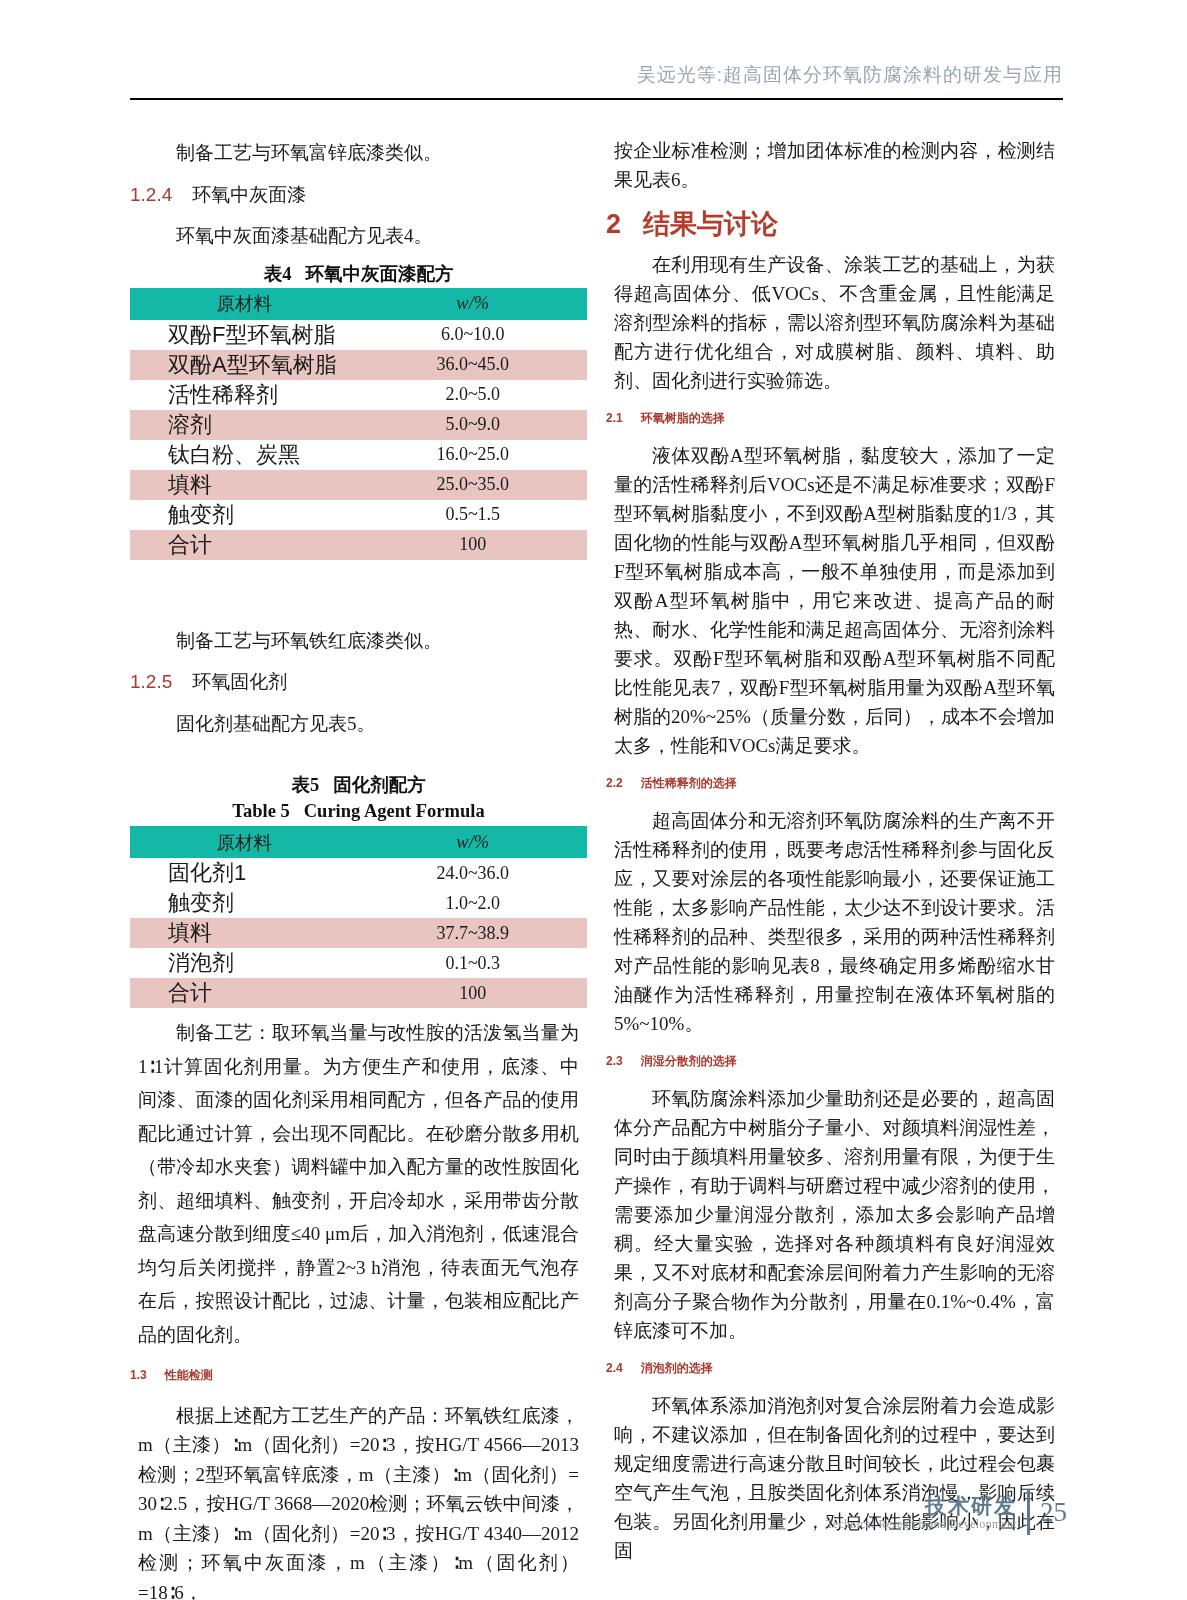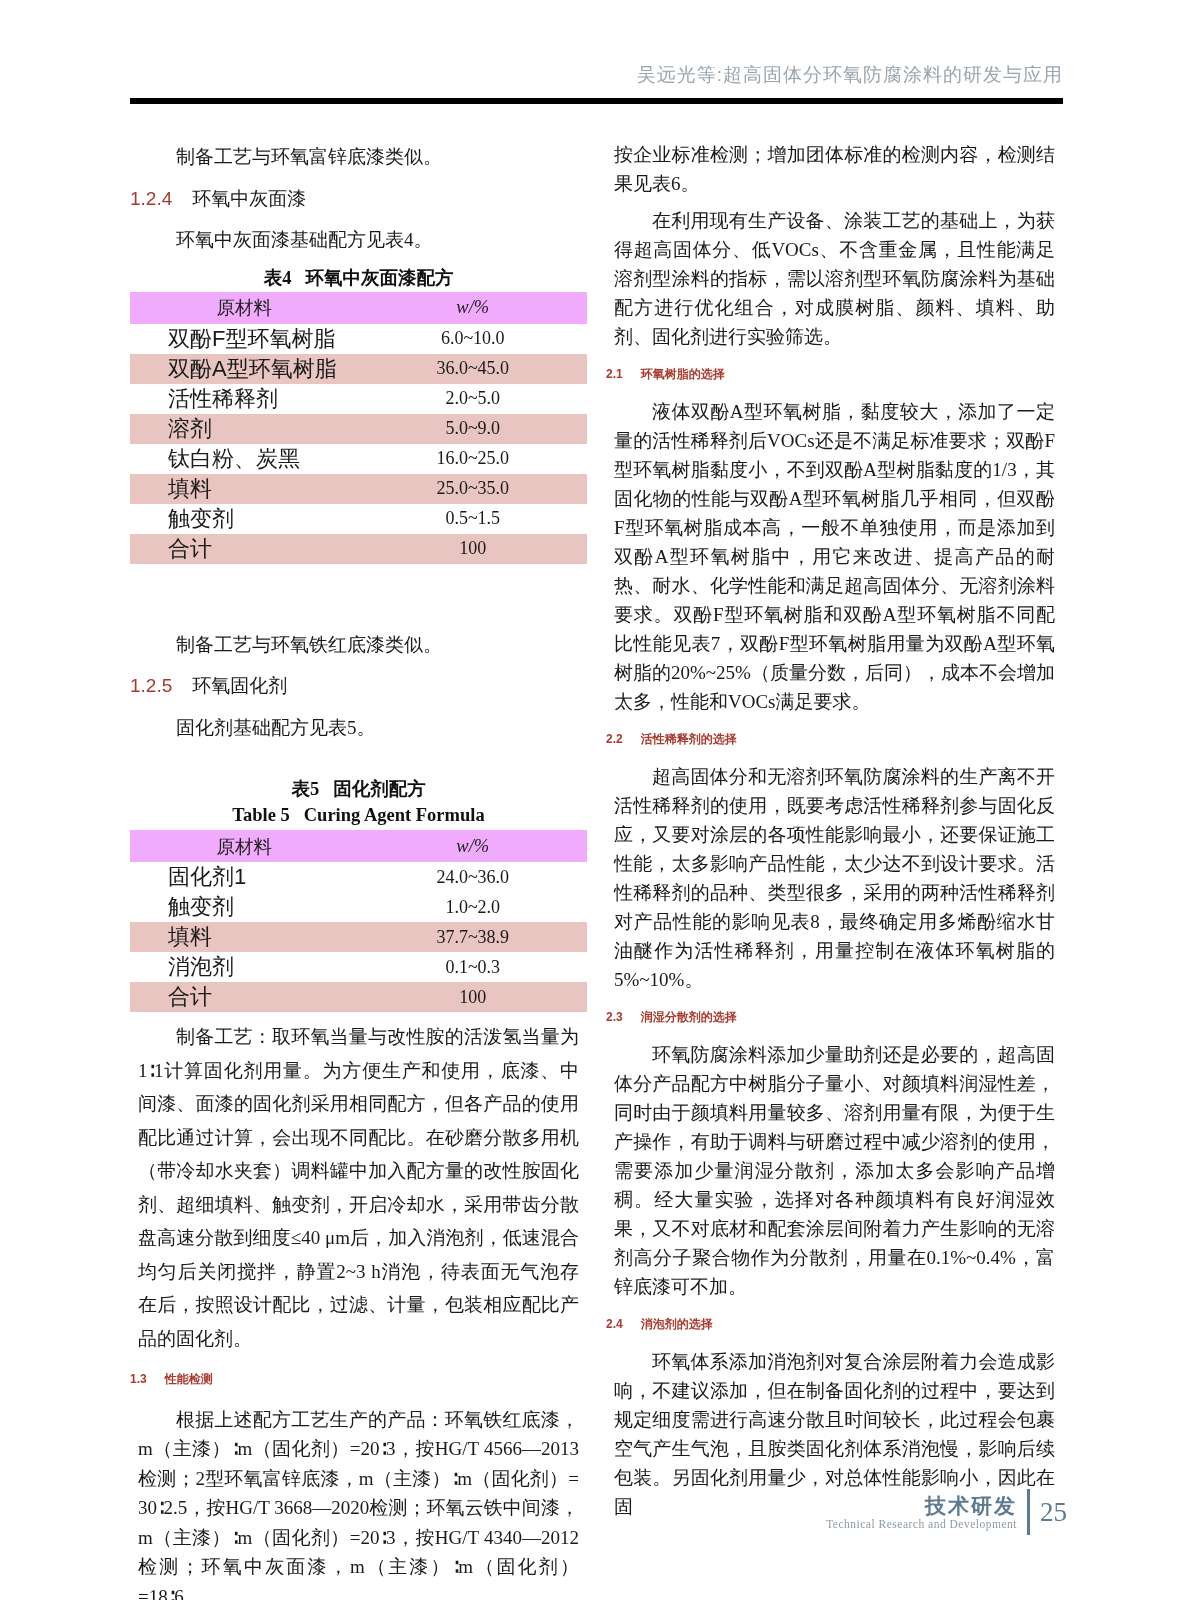--- a/index.html
+++ b/index.html
@@ -11,21 +11,21 @@
     overflow:hidden;
     font-family:"Liberation Serif","DejaVu Serif",serif;
     color:#1a1a1a;
   }
   .content{
     position:absolute;left:130px;top:62px;width:933px;
   }
   
   .runhead{
     display:flex;justify-content:flex-end;align-items:flex-end;
-    padding-bottom:10px;border-bottom:6px solid #000000;
+    padding-bottom:10px;border-bottom:2px solid #000000;
     font-family:"Liberation Sans","DejaVu Sans",sans-serif;
     font-size:19px;color:#99a5b0;letter-spacing:1px;
   }
   .cols{display:flex;gap:19px;margin-top:28px;}
   .col{width:457px;}
   .col p{margin:8px;text-align:justify;font-size:19px;}
   .col-left p{line-height:33.5px;}
   .col-right p{line-height:29px;}
   p.indent{text-indent:2em;}
 
@@ -66,21 +66,21 @@
     font-weight:bold;font-size:18.5px;line-height:27px;color:#111;
   }
   .cap .gap{display:inline-block;width:14px;}
 
   
   table.ftab{
     width:100%;border-collapse:collapse;margin-top:1px;
     font-size:18.5px;
   }
   table.ftab th{
-    background:#f0abfc;font-weight:normal;
+    background:#14b8a6;font-weight:normal;
     height:30px;text-align:center;color:#222;
     font-family:"Liberation Sans","DejaVu Sans",sans-serif;
   }
   table.ftab th.wcol{font-family:"Liberation Serif","DejaVu Serif",serif;font-style:italic;}
   table.ftab td{height:28px;padding:0;}
   table.ftab td:first-child{
     width:50%;text-align:left;padding-left:38px;
     font-family:"Liberation Sans","DejaVu Sans",sans-serif;font-size:22px;
   }
   table.ftab td:last-child{text-align:center;font-size:18px;}
@@ -239,20 +239,23 @@
         <div class="hsub">
           <span class="num">1.3</span><span>性能检测</span>
         </div>
 
         <p class="indent lh-tight">根据上述配方工艺生产的产品：环氧铁红底漆，m（主漆）∶m（固化剂）=20∶3，按HG/T 4566—2013检测；2型环氧富锌底漆，m（主漆）∶m（固化剂）= 30∶2.5，按HG/T 3668—2020检测；环氧云铁中间漆，m（主漆）∶m（固化剂）=20∶3，按HG/T 4340—2012检测；环氧中灰面漆，m（主漆）∶m（固化剂）=18∶6，</p>
       </div>
 
       <div class="col col-right">
         <p>按企业标准检测；增加团体标准的检测内容，检测结果见表6。</p>
 
+        <div class="h1">
+          <span class="num">2</span><span>结果与讨论</span>
+        </div>
 
         <p class="indent">在利用现有生产设备、涂装工艺的基础上，为获得超高固体分、低VOCs、不含重金属，且性能满足溶剂型涂料的指标，需以溶剂型环氧防腐涂料为基础配方进行优化组合，对成膜树脂、颜料、填料、助剂、固化剂进行实验筛选。</p>
 
         <div class="hsub">
           <span class="num">2.1</span><span>环氧树脂的选择</span>
         </div>
 
         <p class="indent">液体双酚A型环氧树脂，黏度较大，添加了一定量的活性稀释剂后VOCs还是不满足标准要求；双酚F型环氧树脂黏度小，不到双酚A型树脂黏度的1/3，其固化物的性能与双酚A型环氧树脂几乎相同，但双酚F型环氧树脂成本高，一般不单独使用，而是添加到双酚A型环氧树脂中，用它来改进、提高产品的耐热、耐水、化学性能和满足超高固体分、无溶剂涂料要求。双酚F型环氧树脂和双酚A型环氧树脂不同配比性能见表7，双酚F型环氧树脂用量为双酚A型环氧树脂的20%~25%（质量分数，后同），成本不会增加太多，性能和VOCs满足要求。</p>
 
         <div class="hsub">

